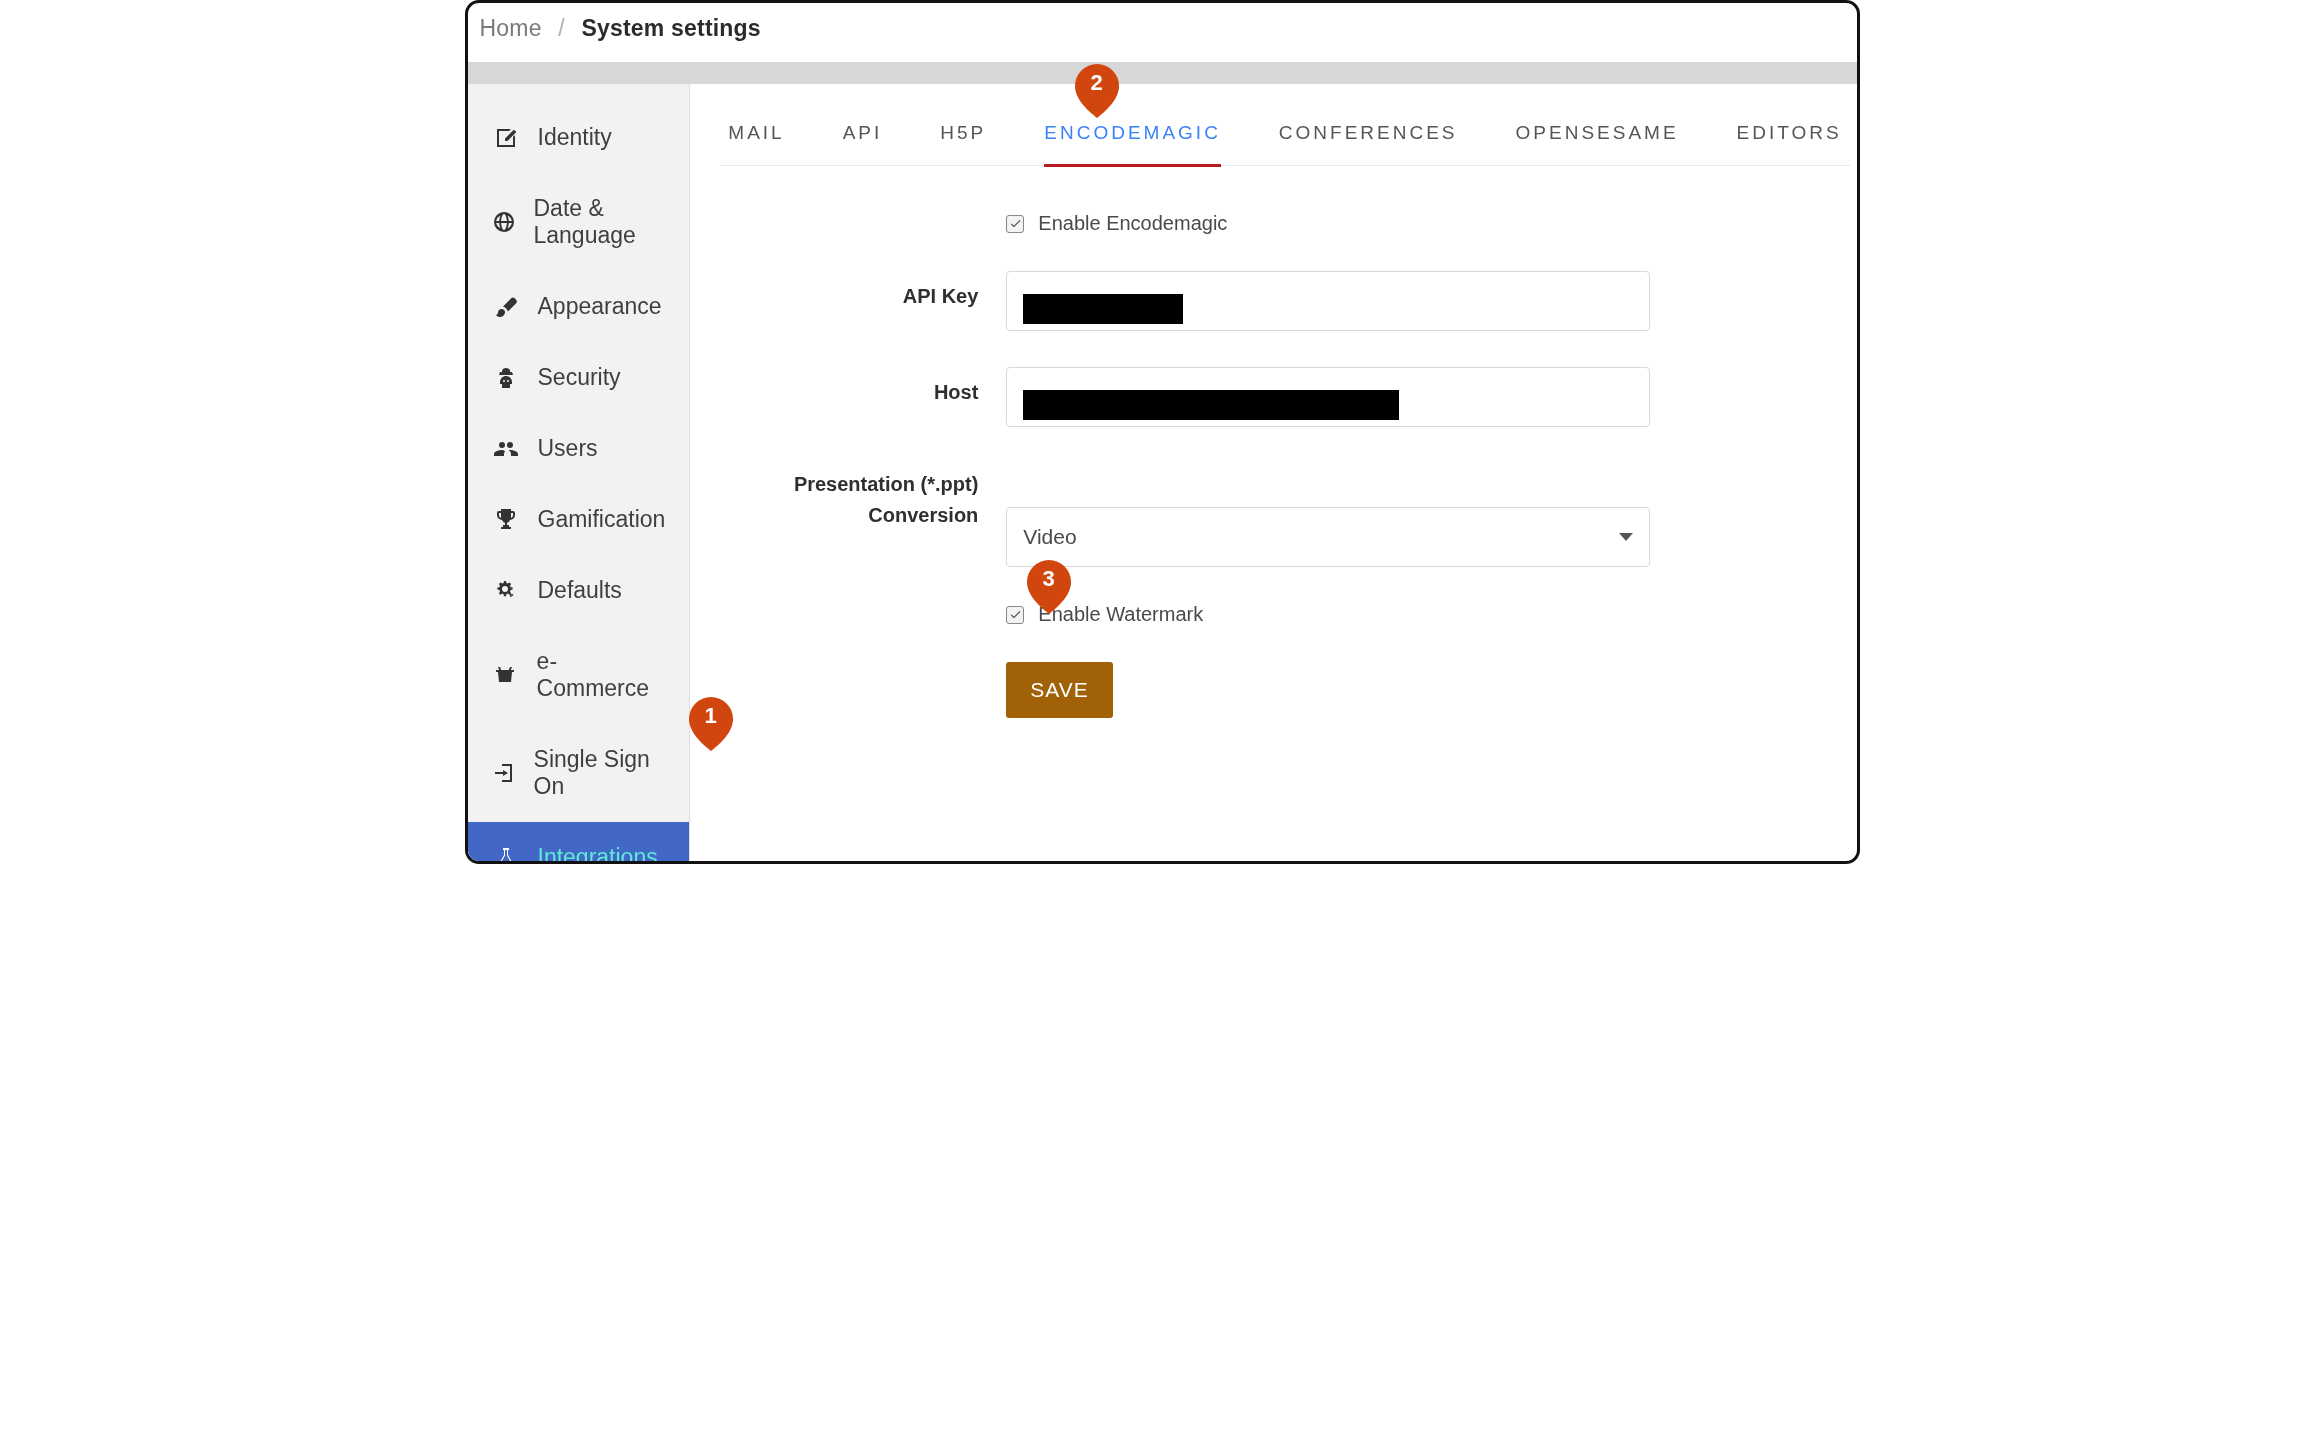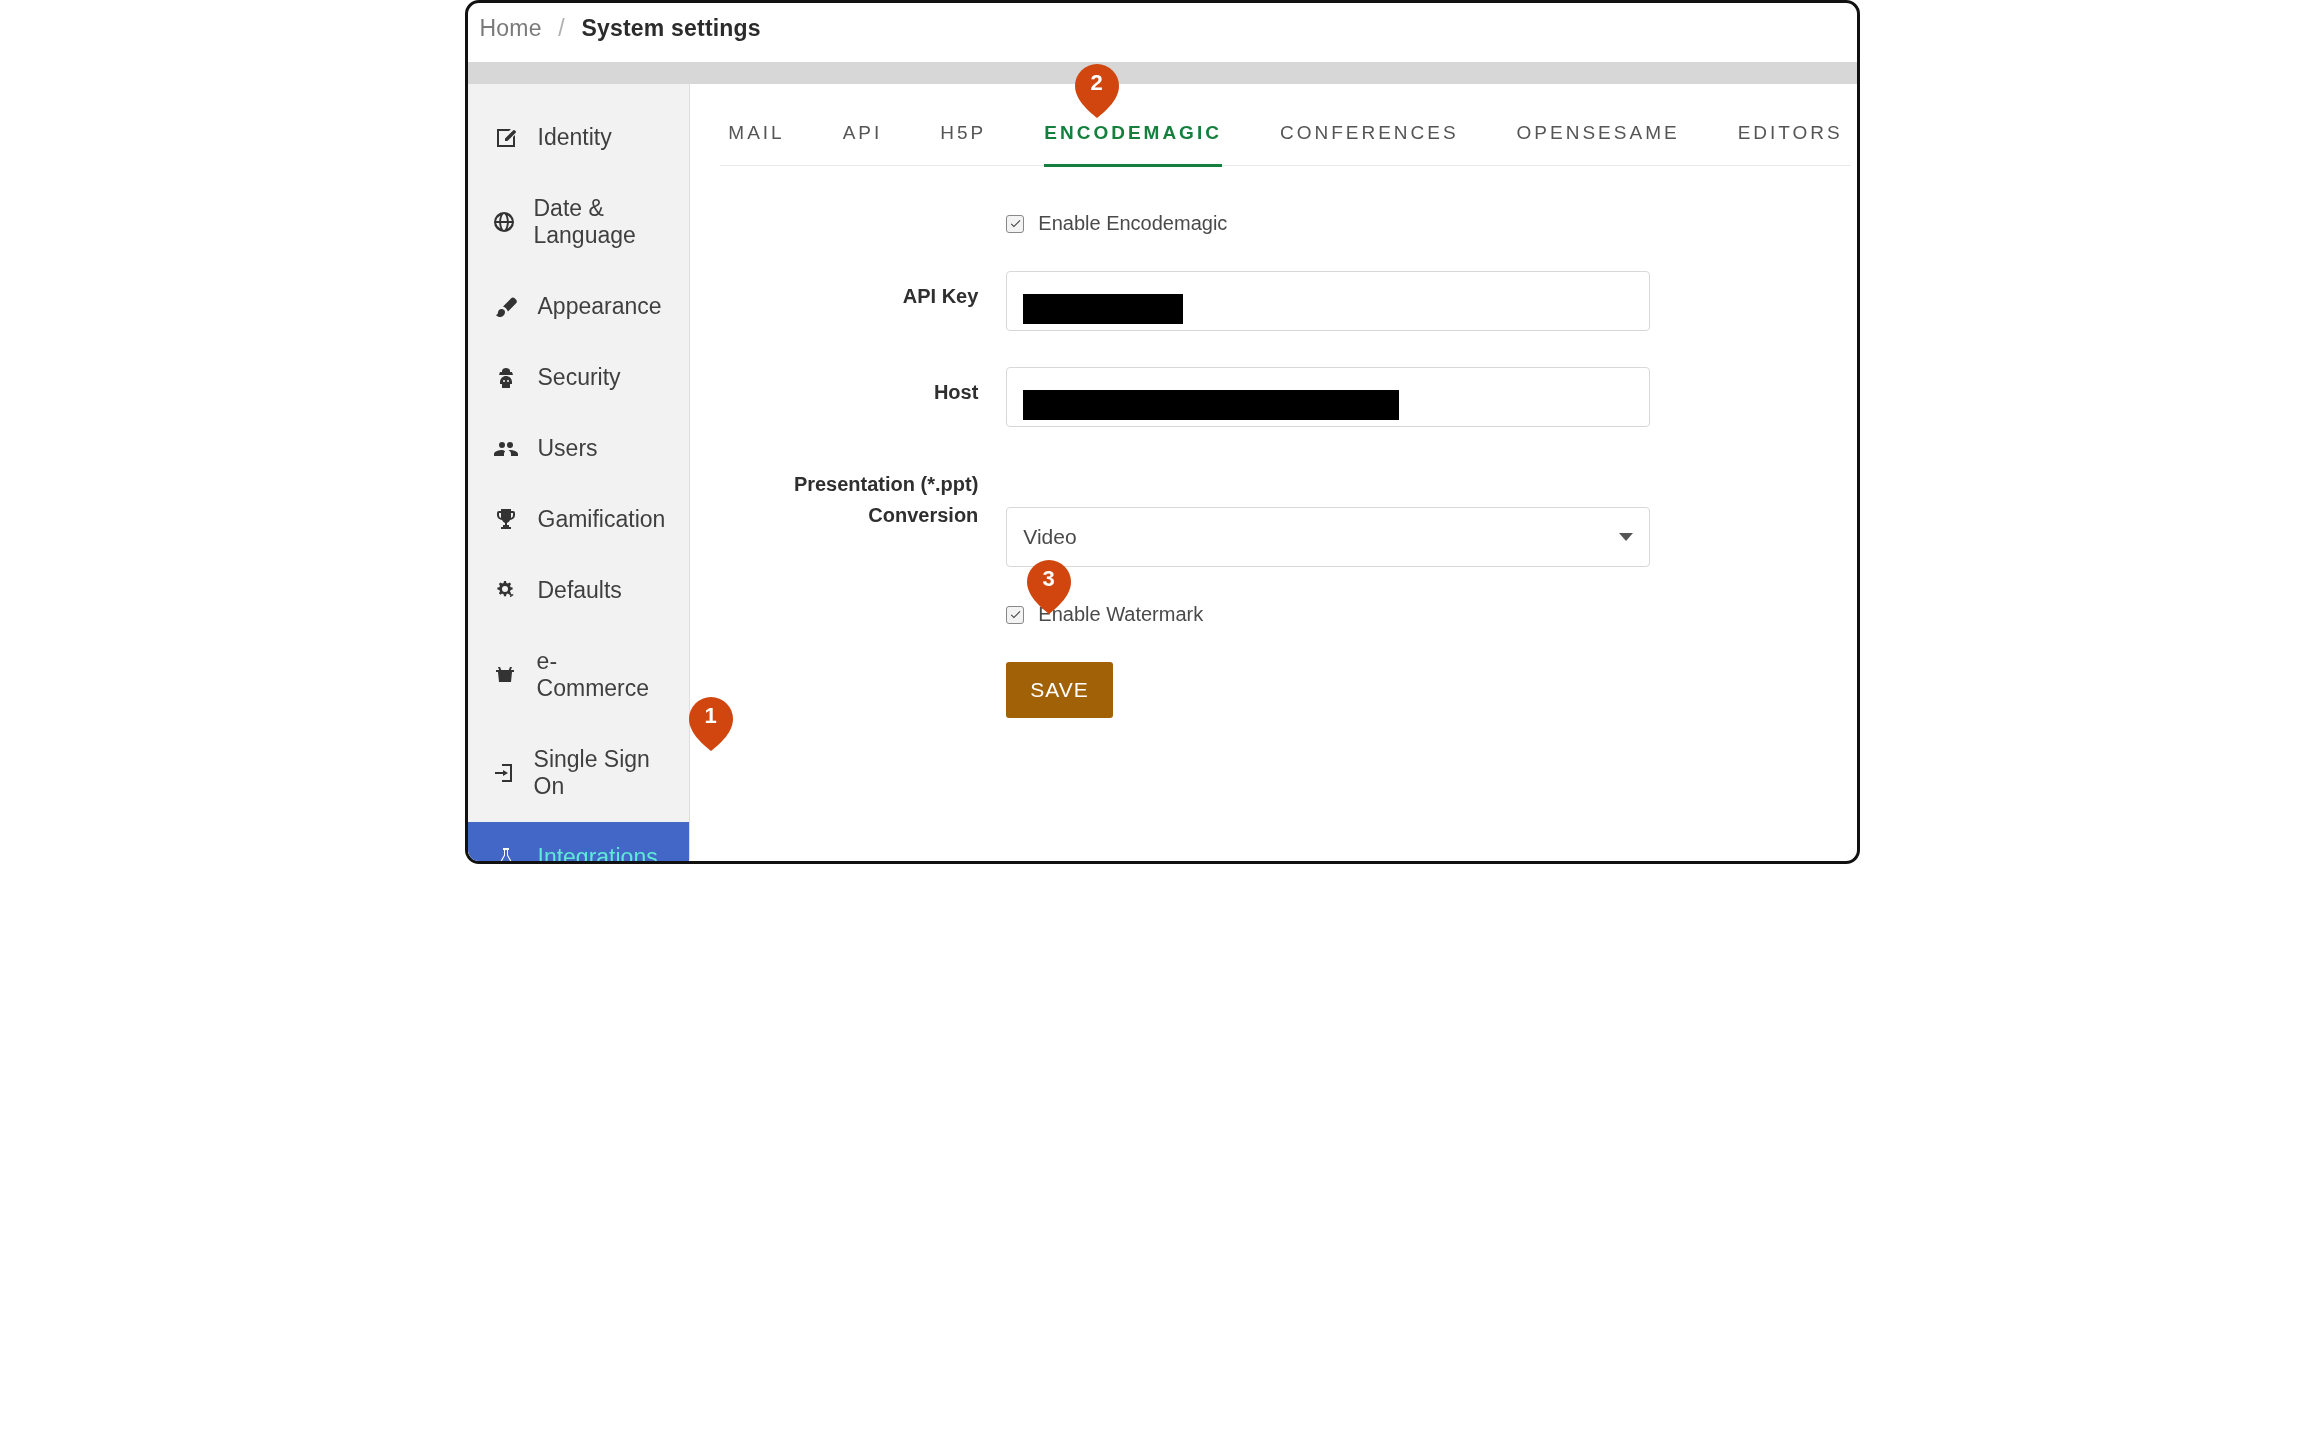--- a/index.html
+++ b/index.html
@@ -71,24 +71,23 @@
     font-size: 19px;
     letter-spacing: 3px;
     color: #555;
   }
   .tab {
     padding: 10px 0 20px 0;
     cursor: pointer;
     white-space: nowrap;
   }
   .tab.active {
-    color: #15803d;
-    border-bottom: 3px solid #15803d;
+    color: #3b82f6;
+    border-bottom: 3px solid #b91c1c;
     margin-bottom: -2px;
-    font-weight: bold;
   }
   .form { padding-top: 46px; }
   .form-row {
     display: flex;
     align-items: flex-start;
     margin-bottom: 36px;
   }
   .form-label {
     width: 286px;
     text-align: right;

